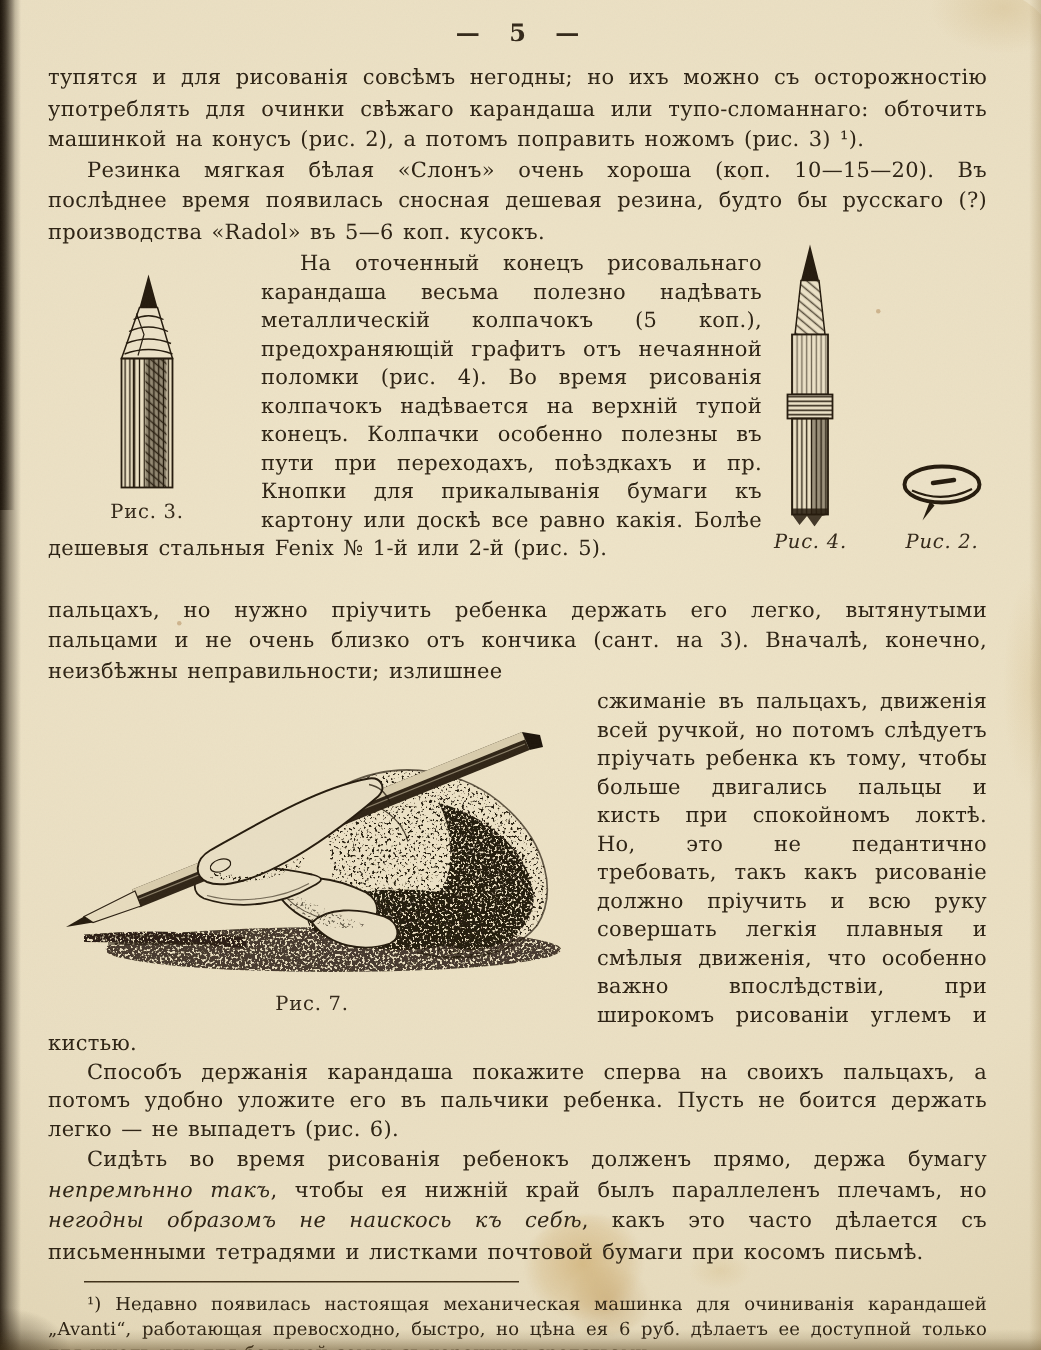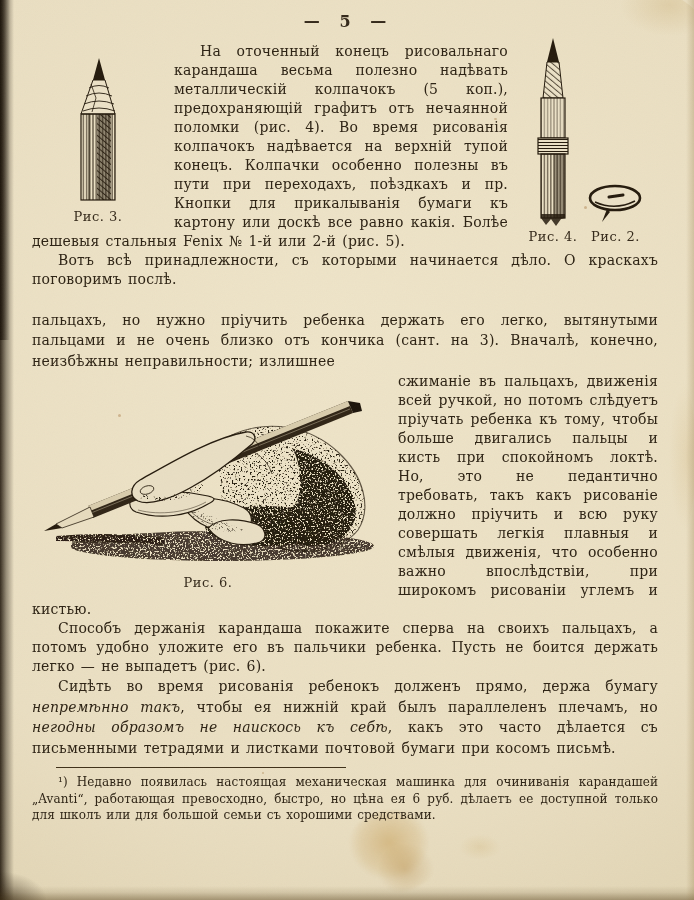--- a/index.html
+++ b/index.html
@@ -21,21 +21,21 @@
   .para{
     margin:0;font-size:14px;line-height:20.5px;
     text-align:justify;word-spacing:1.5px;letter-spacing:.2px;
   }
   .indent{text-indent:26px;}
   .para.col, .para.mid{line-height:19px;}
   em.old-it{font-style:italic;}
   .clear{clear:both;}
   
   .fig-left{float:left;width:132px;margin:14px 10px 0 0;display:flex;gap:10px;align-items:flex-end;justify-content:center;}
-  .fig-right{float:right;width:142px;margin:-6px 0 0 8px;display:flex;gap:8px;align-items:flex-end;justify-content:center;}
+  .fig-right{float:right;width:142px;margin:-6px 0 0 8px;display:flex;gap:8px;align-items:flex-end;justify-content:space-between;font-style:italic;}
   .figbox{display:flex;flex-direction:column;align-items:center;gap:3px;}
   .caption{font-size:13px;letter-spacing:.5px;color:#33281a;white-space:nowrap;}
   .mid-section{margin-top:2px;}
   .hand-section{margin-top:1px;}
   .fig-hand{float:left;width:352px;margin:4px 14px 0 0;}
   
   .fn-rule{border:none;border-top:1.5px solid #3e3019;width:290px;margin:9px 0 6px 24px;}
   .footnote{
     margin:0;font-size:12px;line-height:16.5px;text-align:justify;
     text-indent:26px;word-spacing:1px;letter-spacing:.1px;
@@ -100,20 +100,22 @@
         <feColorMatrix in="n" type="matrix" values="0 0 0 0 0  0 0 0 0 0  0 0 0 0 0  0 0 0 8 -2.8" result="m"></feColorMatrix>
         <feComposite in="SourceGraphic" in2="m" operator="in"></feComposite>
       </filter>
     </defs>
   </svg>
 
   <div class="content">
 
     <div class="page-number">— 5 —</div>
 
+    <p class="para">тупятся и для рисованія совсѣмъ негодны; но ихъ можно съ осторожностію употреблять для очинки свѣжаго карандаша или тупо-сломаннаго: обточить машинкой на конусъ (рис. 2), а потомъ поправить ножомъ (рис. 3) ¹).</p>
+    <p class="para indent">Резинка мягкая бѣлая «Слонъ» очень хороша (коп. 10—15—20). Въ послѣднее время появилась сносная дешевая резина, будто бы русскаго (?) производства «Radol» въ 5—6 коп. кусокъ.</p>
 
     <div class="mid-section">
       <div class="fig-left">
         <div class="figbox">
           <svg width="58" height="150" viewBox="0 0 58 150">
             <polygon points="30,2 36,24 24,24" fill="#241a0d"></polygon>
             <polygon points="24,24 36,24 46,58 12,58" fill="#ece2c8" stroke="#241a0d" stroke-width="1"></polygon>
             <path d="M20,32 Q30,27 40,32 M17,40 Q30,34 43,40 M15,48 Q30,42 45,48 M14,55 Q30,49 46,55" fill="none" stroke="#241a0d" stroke-width="0.9"></path>
             <path d="M22,28 L27,42 L23,56" fill="none" stroke="#241a0d" stroke-width="0.8"></path>
             <rect x="12" y="58" width="34" height="86" fill="url(#hv)" stroke="#241a0d" stroke-width="1.2"></rect>
@@ -146,21 +148,20 @@
             <ellipse cx="30" cy="16" rx="25" ry="12" fill="#ece2c8" stroke="#241a0d" stroke-width="2.6"></ellipse>
             <path d="M10,20 Q30,29 50,19" fill="none" stroke="#241a0d" stroke-width="1.4"></path>
             <path d="M24,15 L38,13" stroke="#241a0d" stroke-width="3" stroke-linecap="round"></path>
             <polygon points="22,27 17,40 25,30" fill="#241a0d"></polygon>
           </svg>
           <div class="caption">Рис. 2.</div>
         </div>
       </div>
 
       <p class="para mid indent">На оточенный конецъ рисовальнаго карандаша весьма полезно надѣвать металлическій колпачокъ (5 коп.), предохраняющій графитъ отъ нечаянной поломки (рис. 4). Во время рисованія колпачокъ надѣвается на верхній тупой конецъ. Колпачки особенно полезны въ пути при переходахъ, поѣздкахъ и пр. Кнопки для прикалыванія бумаги къ картону или доскѣ все равно какія. Болѣе дешевыя стальныя Fenix № 1-й или 2-й (рис. 5).</p>
-      <p class="para mid indent">Вотъ всѣ принадлежности, съ которыми начинается дѣло. О краскахъ поговоримъ послѣ.</p>
       <div class="clear"></div>
     </div>
 
     <p class="para indent"><br><span>пальцахъ, но нужно пріучить ребенка держать его легко, вытянутыми пальцами и не очень близко отъ кончика (сант. на 3). Вначалѣ, конечно, неизбѣжны неправильности; излишнее</span></p>
 
     <div class="hand-section">
       <div class="figbox fig-hand">
         <svg width="352" height="196" viewBox="0 0 352 196">
 
           <ellipse cx="190" cy="170" rx="152" ry="15" fill="#2a1f12" opacity="0.85" filter="url(#stipD)"></ellipse>
@@ -185,21 +186,21 @@
           <polygon points="316,25 328,27 330,35 321,37" fill="#1c140b"></polygon>
           <path d="M59,137 L318,33" stroke="#e3d8ba" stroke-width="0.8" opacity="0.5"></path>
           <polygon points="58,131 62,141 30,152 24,148" fill="#e7dcbf" stroke="#2a1f12" stroke-width="0.8"></polygon>
           <polygon points="30,152 24,148 12,155" fill="#241a0d"></polygon>
 
           <path d="M214,56 C180,62 140,86 108,104 C98,110 97,121 106,125 C118,130 140,122 158,112 C184,98 206,80 220,68 C226,62 222,55 214,56 Z" fill="#e9dfc5" stroke="#241a0d" stroke-width="1.3"></path>
           <path d="M110,118 C130,124 152,118 172,107 L168,115 C150,124 124,128 108,122 Z" fill="#241a0d" filter="url(#stipL)"></path>
           <ellipse cx="115" cy="114" rx="7" ry="4" fill="none" stroke="#241a0d" stroke-width="0.8" transform="rotate(-18 115 114)"></ellipse>
           <path d="M222,76 Q236,84 240,98 M214,60 Q224,62 228,72" fill="none" stroke="#241a0d" stroke-width="0.9" opacity="0.8"></path>
         </svg>
-        <div class="caption">Рис. 6.</div>
+        <div class="caption">Рис. 7.</div>
       </div>
       <p class="para col">сжиманіе въ пальцахъ, движенія всей ручкой, но потомъ слѣдуетъ пріучать ребенка къ тому, чтобы больше двигались пальцы и кисть при спокойномъ локтѣ. Но, это не педантично требовать, такъ какъ рисованіе должно пріучить и всю руку совершать легкія плавныя и смѣлыя движенія, что особенно важно впослѣдствіи, при широкомъ рисованіи углемъ и кистью.</p>
       <p class="para col indent">Способъ держанія карандаша покажите сперва на своихъ пальцахъ, а потомъ удобно уложите его въ пальчики ребенка. Пусть не боится держать легко — не выпадетъ (рис. 6).</p>
       <div class="clear"></div>
     </div>
 
     <p class="para indent"><span>Сидѣть во время рисованія ребенокъ долженъ прямо, держа бумагу </span><em class="old-it">непремѣнно такъ</em><span>, чтобы ея нижній край былъ параллеленъ плечамъ, но </span><em class="old-it">негодны образомъ не наискось къ себѣ</em><span>, какъ это часто дѣлается съ письменными тетрадями и листками почтовой бумаги при косомъ письмѣ.</span></p>
 
     <hr class="fn-rule">
     <p class="footnote">¹) Недавно появилась настоящая механическая машинка для очиниванія карандашей „Avanti“, работающая превосходно, быстро, но цѣна ея 6 руб. дѣлаетъ ее доступной только для школъ или для большой семьи съ хорошими средствами.</p>

